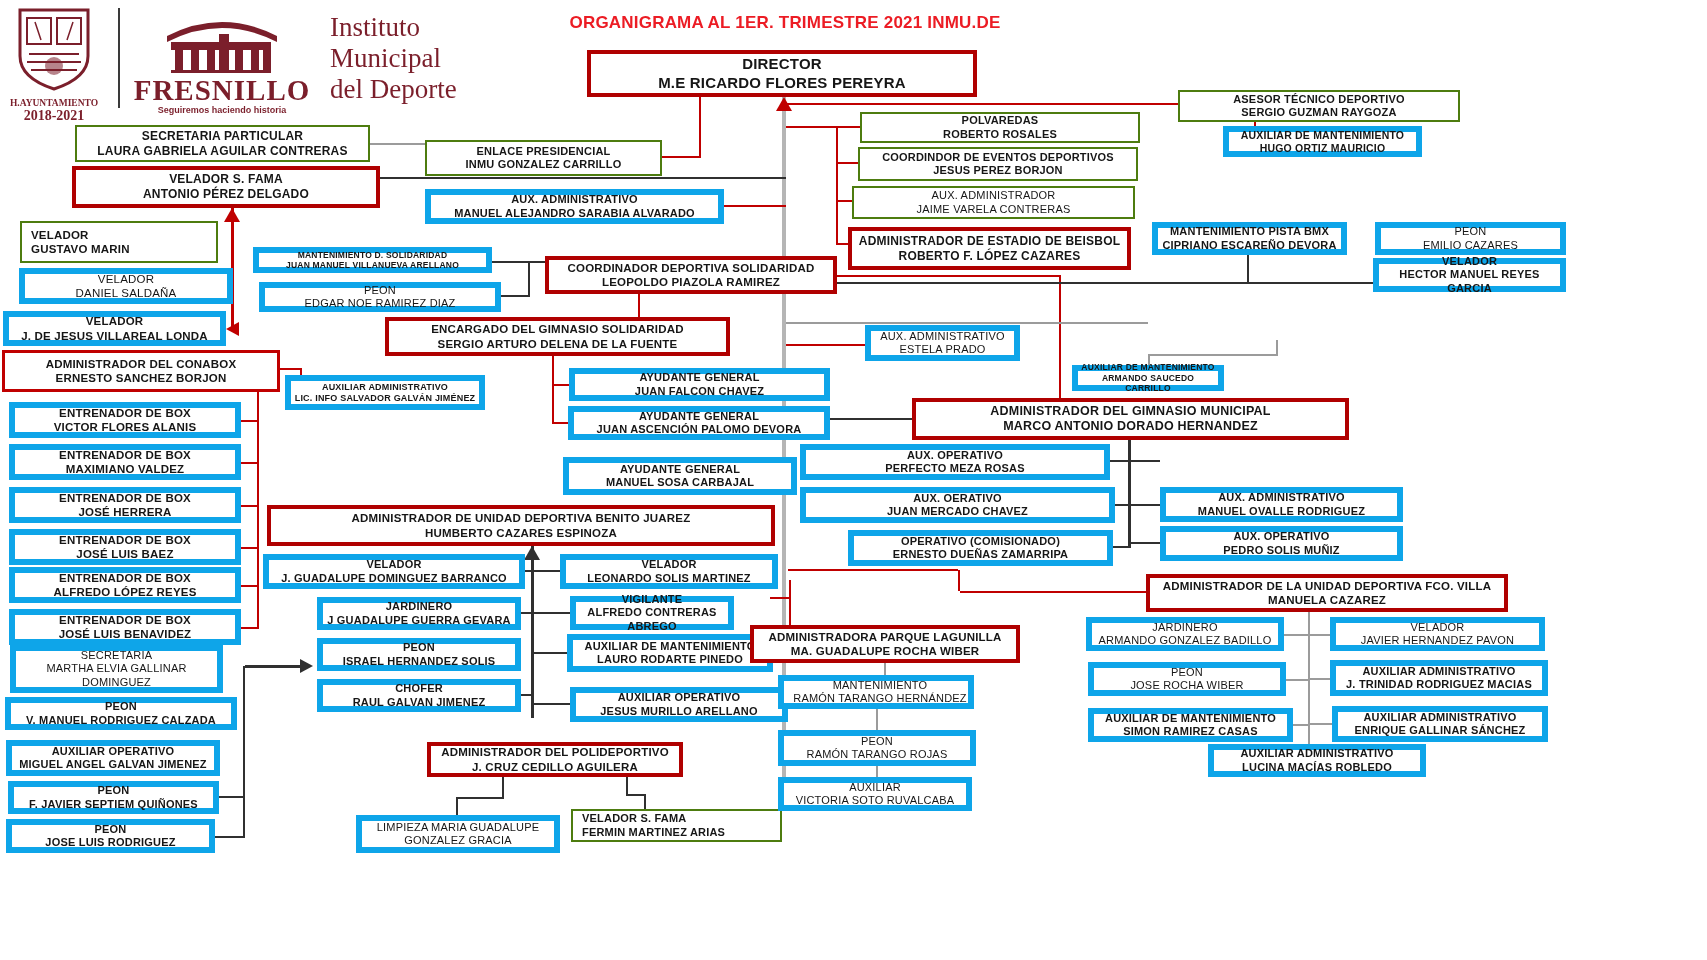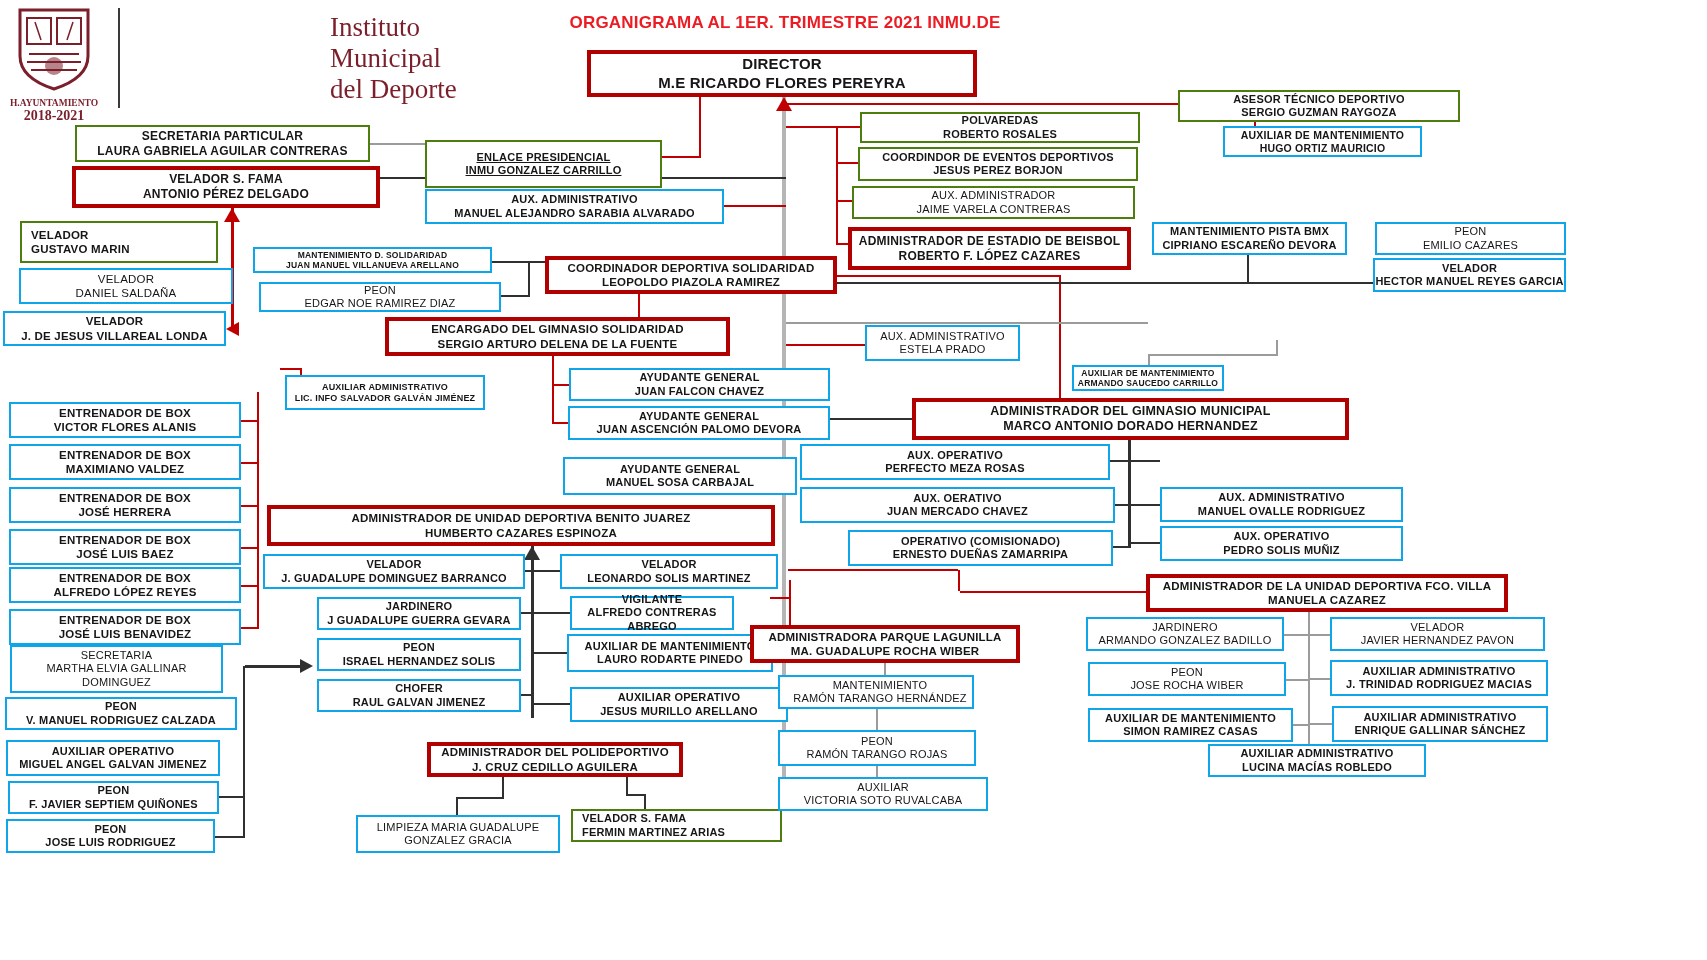--- a/index.html
+++ b/index.html
@@ -6,21 +6,21 @@
   body{width:1707px;height:960px;position:relative;font-family:"Liberation Sans",sans-serif;overflow:hidden;}
   #canvas{position:absolute;left:0;top:0;width:1707px;height:960px;}
   .obox{position:absolute;background:#ffffff;display:flex;flex-direction:column;justify-content:center;
         align-items:center;text-align:center;font-size:11px;font-weight:bold;color:#161616;
         line-height:1.22;box-sizing:border-box;z-index:3;letter-spacing:.2px;}
   .obox.al{align-items:flex-start;text-align:left;padding-left:9px;}
   .obox.rg{font-weight:normal;}
   .s-rt{border:4px solid #b00000;}
   .s-r{border:2px solid #4d7c0f;}
   .s-r3{border:3px solid #c00000;}
-  .s-g{border:2px solid #0ea5e9;}
+  .s-g{border:6px solid #0ea5e9;}
   .bl{width:100%;}
   .cline{position:absolute;z-index:1;}
   .arr{position:absolute;width:0;height:0;z-index:2;}
   .arr-up{border-left:8px solid transparent;border-right:8px solid transparent;border-bottom:14px solid;}
   .arr-left{border-top:7px solid transparent;border-bottom:7px solid transparent;border-right:13px solid;}
   .arr-right{border-top:7px solid transparent;border-bottom:7px solid transparent;border-left:13px solid;}
   
   .hdr-crest{position:absolute;left:8px;top:6px;width:92px;text-align:center;color:#7b1f2b;z-index:4;}
   .hdr-crest .ct1{font-family:"Liberation Serif",serif;font-weight:bold;font-size:9.5px;margin-top:2px;}
   .hdr-crest .ct2{font-family:"Liberation Serif",serif;font-weight:bold;font-size:14px;}
@@ -46,20 +46,36 @@
       <path d="M14 48 H64 M12 56 H66 M16 64 H62" stroke="#7b1f2b" stroke-width="2" fill="none"></path>
       <circle cx="39" cy="60" r="9" fill="#7b1f2b" opacity="0.55"></circle>
       <path d="M20 16 l6 18 M58 16 l-6 18" stroke="#7b1f2b" stroke-width="1.5"></path>
     </svg>
     <div class="ct1">H.AYUNTAMIENTO</div>
     <div class="ct2">2018-2021</div>
   </div>
 
   <div class="hdr-divider"></div>
 
+  <div class="hdr-fresnillo">
+    <svg width="130" height="52" viewBox="0 0 130 52">
+      <path d="M10 20 Q65 -8 120 20 L120 14 Q65 -14 10 14 Z" fill="#7b1f2b"></path>
+      <rect x="14" y="20" width="100" height="8" fill="#7b1f2b"></rect>
+      <rect x="18" y="28" width="8" height="22" fill="#7b1f2b"></rect>
+      <rect x="34" y="28" width="8" height="22" fill="#7b1f2b"></rect>
+      <rect x="50" y="28" width="8" height="22" fill="#7b1f2b"></rect>
+      <rect x="62" y="12" width="10" height="38" fill="#7b1f2b"></rect>
+      <rect x="78" y="28" width="8" height="22" fill="#7b1f2b"></rect>
+      <rect x="94" y="28" width="8" height="22" fill="#7b1f2b"></rect>
+      <rect x="106" y="28" width="8" height="22" fill="#7b1f2b"></rect>
+      <rect x="14" y="48" width="100" height="3" fill="#7b1f2b"></rect>
+    </svg>
+    <div class="fname">FRESNILLO</div>
+    <div class="ftag">Seguiremos haciendo historia</div>
+  </div>
 
   <div class="hdr-inst">
     <div>Instituto</div>
     <div>Municipal</div>
     <div>del Deporte</div>
   </div>
 
   <div class="hdr-title">ORGANIGRAMA AL 1ER. TRIMESTRE 2021 INMU.DE</div>
 
 <div class="cline" style="left: 782px; top: 97px; width: 4px; height: 682px; background: rgb(181, 181, 181);"></div>
@@ -150,21 +166,21 @@
     <div class="arr arr-up" style="left: 524px; top: 546px; border-bottom-color: rgb(48, 48, 48);"></div>
     <div class="arr arr-right" style="left: 300px; top: 659px; border-left-color: rgb(48, 48, 48);"></div>
     <div class="obox s-rt" style="left: 587px; top: 50px; width: 390px; height: 47px; font-size: 15px;">
       <div class="bl">DIRECTOR</div>
       <div class="bl">M.E RICARDO FLORES PEREYRA</div>
     </div>
     <div class="obox s-r" style="left: 75px; top: 125px; width: 295px; height: 37px; font-size: 12px;">
       <div class="bl">SECRETARIA PARTICULAR</div>
       <div class="bl">LAURA GABRIELA AGUILAR CONTRERAS</div>
     </div>
-    <div class="obox s-r" style="left: 425px; top: 140px; width: 237px; height: 48px; text-decoration: underline;">
+    <div class="obox s-r" style="left: 425px; top: 140px; width: 237px; height: 36px;">
       <div class="bl">ENLACE PRESIDENCIAL</div>
       <div class="bl">INMU  GONZALEZ CARRILLO</div>
     </div>
     <div class="obox s-rt" style="left: 72px; top: 166px; width: 308px; height: 42px; font-size: 12px;">
       <div class="bl">VELADOR S. FAMA</div>
       <div class="bl">ANTONIO PÉREZ  DELGADO</div>
     </div>
     <div class="obox s-r" style="left: 860px; top: 112px; width: 280px; height: 31px;">
       <div class="bl">POLVAREDAS</div>
       <div class="bl">ROBERTO ROSALES</div>
@@ -201,20 +217,24 @@
       <div class="bl">VELADOR</div>
       <div class="bl">DANIEL SALDAÑA</div>
     </div>
     <div class="obox s-g rg" style="left: 259px; top: 282px; width: 242px; height: 30px;">
       <div class="bl">PEON</div>
       <div class="bl">EDGAR NOE RAMIREZ DIAZ</div>
     </div>
     <div class="obox s-g" style="left: 3px; top: 311px; width: 223px; height: 35px; font-size: 11.5px;">
       <div class="bl">VELADOR</div>
       <div class="bl">J. DE JESUS VILLAREAL LONDA</div>
+    </div>
+    <div class="obox s-r3" style="left: 2px; top: 350px; width: 278px; height: 42px; font-size: 11.5px;">
+      <div class="bl">ADMINISTRADOR DEL CONABOX</div>
+      <div class="bl">ERNESTO SANCHEZ BORJON</div>
     </div>
     <div class="obox s-g" style="left: 285px; top: 375px; width: 200px; height: 35px; font-size: 9px;">
       <div class="bl">AUXILIAR  ADMINISTRATIVO</div>
       <div class="bl">LIC. INFO SALVADOR GALVÁN JIMÉNEZ</div>
     </div>
     <div class="obox s-g" style="left: 9px; top: 402px; width: 232px; height: 36px; font-size: 11.5px;">
       <div class="bl">ENTRENADOR DE BOX</div>
       <div class="bl">VICTOR FLORES ALANIS</div>
     </div>
     <div class="obox s-g" style="left: 9px; top: 444px; width: 232px; height: 36px; font-size: 11.5px;">
@@ -411,17 +431,17 @@
       <div class="bl">MA. GUADALUPE ROCHA WIBER</div>
     </div>
     <div class="obox s-g rg" style="left: 778px; top: 675px; width: 196px; height: 34px; padding-left: 8px;">
       <div class="bl">MANTENIMIENTO</div>
       <div class="bl">RAMÓN TARANGO HERNÁNDEZ</div>
     </div>
     <div class="obox s-g rg" style="left: 778px; top: 730px; width: 198px; height: 36px;">
       <div class="bl">PEON</div>
       <div class="bl">RAMÓN TARANGO  ROJAS</div>
     </div>
-    <div class="obox s-g rg" style="left: 778px; top: 777px; width: 210px; height: 34px;">
+    <div class="obox s-g rg" style="left: 778px; top: 777px; width: 194px; height: 34px;">
       <div class="bl">AUXILIAR</div>
       <div class="bl">VICTORIA SOTO RUVALCABA</div>
     </div>
   </div>
 
 </body></html>

